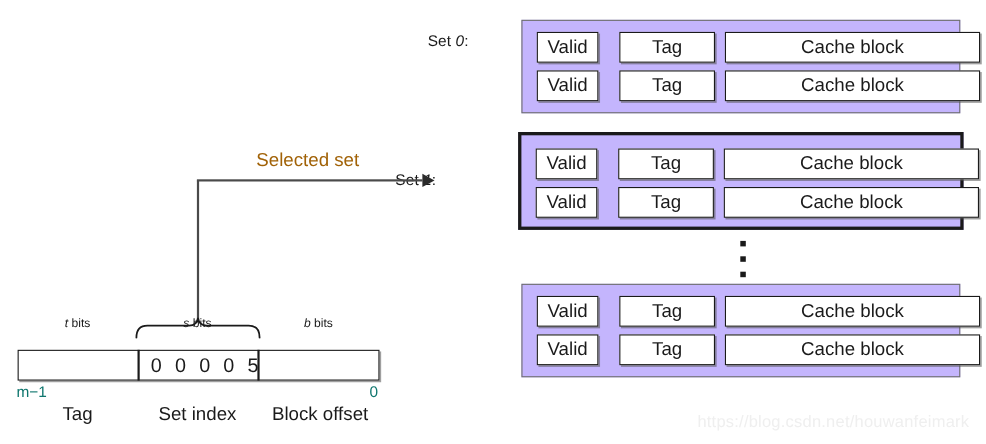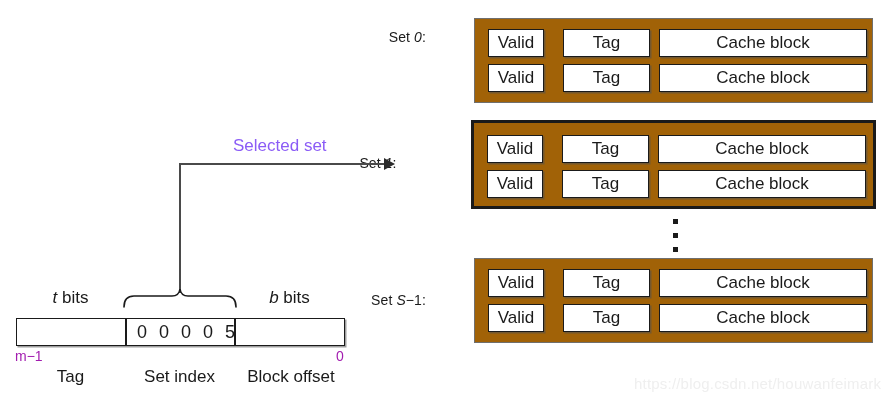--- a/index.html
+++ b/index.html
@@ -15,21 +15,21 @@
     position: relative;
     width: 896px;
     height: 404px;
     background: #ffffff;
     overflow: hidden;
   }
 
   
   .set-group {
     position: absolute;
-    background: #a16207;
+    background: #c4b5fd;
     border: 1px solid #6f6f6f;
     box-sizing: border-box;
   }
   .set-group.selected {
     border: 3px solid #1a1a1a;
   }
   .set-label {
     position: absolute;
     font-size: 14px;
     color: #1a1a1a;
@@ -54,21 +54,21 @@
     box-sizing: border-box;
     height: 28px;
     line-height: 26px;
     text-align: center;
     font-size: 17px;
     color: #1a1a1a;
     box-shadow: 1.5px 1.5px 0 rgba(80,80,80,0.55);
   }
   .cell-valid { left: 13px;  width: 56px; }
   .cell-tag   { left: 88px;  width: 87px; }
-  .cell-block { left: 184px; width: 208px; }
+  .cell-block { left: 184px; width: 232px; }
 
   
   .vdots {
     position: absolute;
     width: 5px;
   }
   .vdots i {
     display: block;
     width: 5px;
     height: 5px;
@@ -90,21 +90,21 @@
   .arrow-head {
     position: absolute;
     width: 0; height: 0;
     border-top: 6px solid transparent;
     border-bottom: 6px solid transparent;
     border-left: 11px solid #2b2b2b;
   }
   .selected-set-text {
     position: absolute;
     font-size: 17px;
-    color: #8b5cf6;
+    color: #a16207;
     white-space: nowrap;
   }
 
   
   .addr-bar {
     position: absolute;
     background: #ffffff;
     border: 1.5px solid #1a1a1a;
     box-sizing: border-box;
     box-shadow: 1.5px 1.5px 0 rgba(80,80,80,0.55);
@@ -116,30 +116,30 @@
   }
   .addr-bits {
     position: absolute;
     font-size: 18px;
     color: #1a1a1a;
     letter-spacing: 3.5px;
     white-space: nowrap;
   }
   .field-cap {
     position: absolute;
-    font-size: 17px;
+    font-size: 11px;
     color: #1a1a1a;
     white-space: nowrap;
     text-align: center;
   }
   .field-cap em { font-style: italic; }
   .endbit {
     position: absolute;
     font-size: 14px;
-    color: #a21caf;
+    color: #0f766e;
     white-space: nowrap;
   }
   .field-name {
     position: absolute;
     font-size: 17px;
     color: #1a1a1a;
     white-space: nowrap;
     text-align: center;
   }
 
@@ -191,23 +191,20 @@
       <div class="cell cell-block">Cache block</div>
     </div>
   </div>
 
   <div class="vdots" style="left:673px; top:219px;">
     <i></i>
     <i></i>
     <i></i>
   </div>
 
-  <div class="set-label" style="left:310px; top:292px; width:116px;">
-    <span>Set </span><span class="ital">S</span><span>−1:</span>
-  </div>
   <div class="set-group" style="left:474px; top:258px; width:399px; height:85px;">
     <div class="line-row" style="top:10px;">
       <div class="cell cell-valid">Valid</div>
       <div class="cell cell-tag">Tag</div>
       <div class="cell cell-block">Cache block</div>
     </div>
     <div class="line-row" style="top:45px;">
       <div class="cell cell-valid">Valid</div>
       <div class="cell cell-tag">Tag</div>
       <div class="cell cell-block">Cache block</div>
@@ -219,20 +216,23 @@
   <div class="connector-h" style="left:179px; top:163px; width:205px;"></div>
   <div class="arrow-head" style="left:384px; top:158px;"></div>
 
   <svg class="brace" style="left:122px; top:288px;" width="118" height="20" viewBox="0 0 118 20">
     <path d="M2 19 Q2 8 12 8 L50 8 Q57 8 58 1 Q59 8 66 8 L104 8 Q114 8 114 19" fill="none" stroke="#1a1a1a" stroke-width="1.6" stroke-linecap="round"></path>
   </svg>
 
   <div class="field-cap" style="left:16px; top:288px; width:109px;">
     <em>t</em><span> bits</span>
   </div>
+  <div class="field-cap" style="left:125px; top:288px; width:109px;">
+    <em>s</em><span> bits</span>
+  </div>
   <div class="field-cap" style="left:234px; top:288px; width:111px;">
     <em>b</em><span> bits</span>
   </div>
 
   <div class="addr-bar" style="left:16px; top:318px; width:329px; height:28px;"></div>
   <div class="addr-div" style="left:125px; top:318px; height:28px;"></div>
   <div class="addr-div" style="left:234px; top:318px; height:28px;"></div>
   <div class="addr-bits" style="left:137px; top:322px;">0 0 0 0 5</div>
 
   <div class="endbit" style="left:15px; top:348px;">m−1</div>

